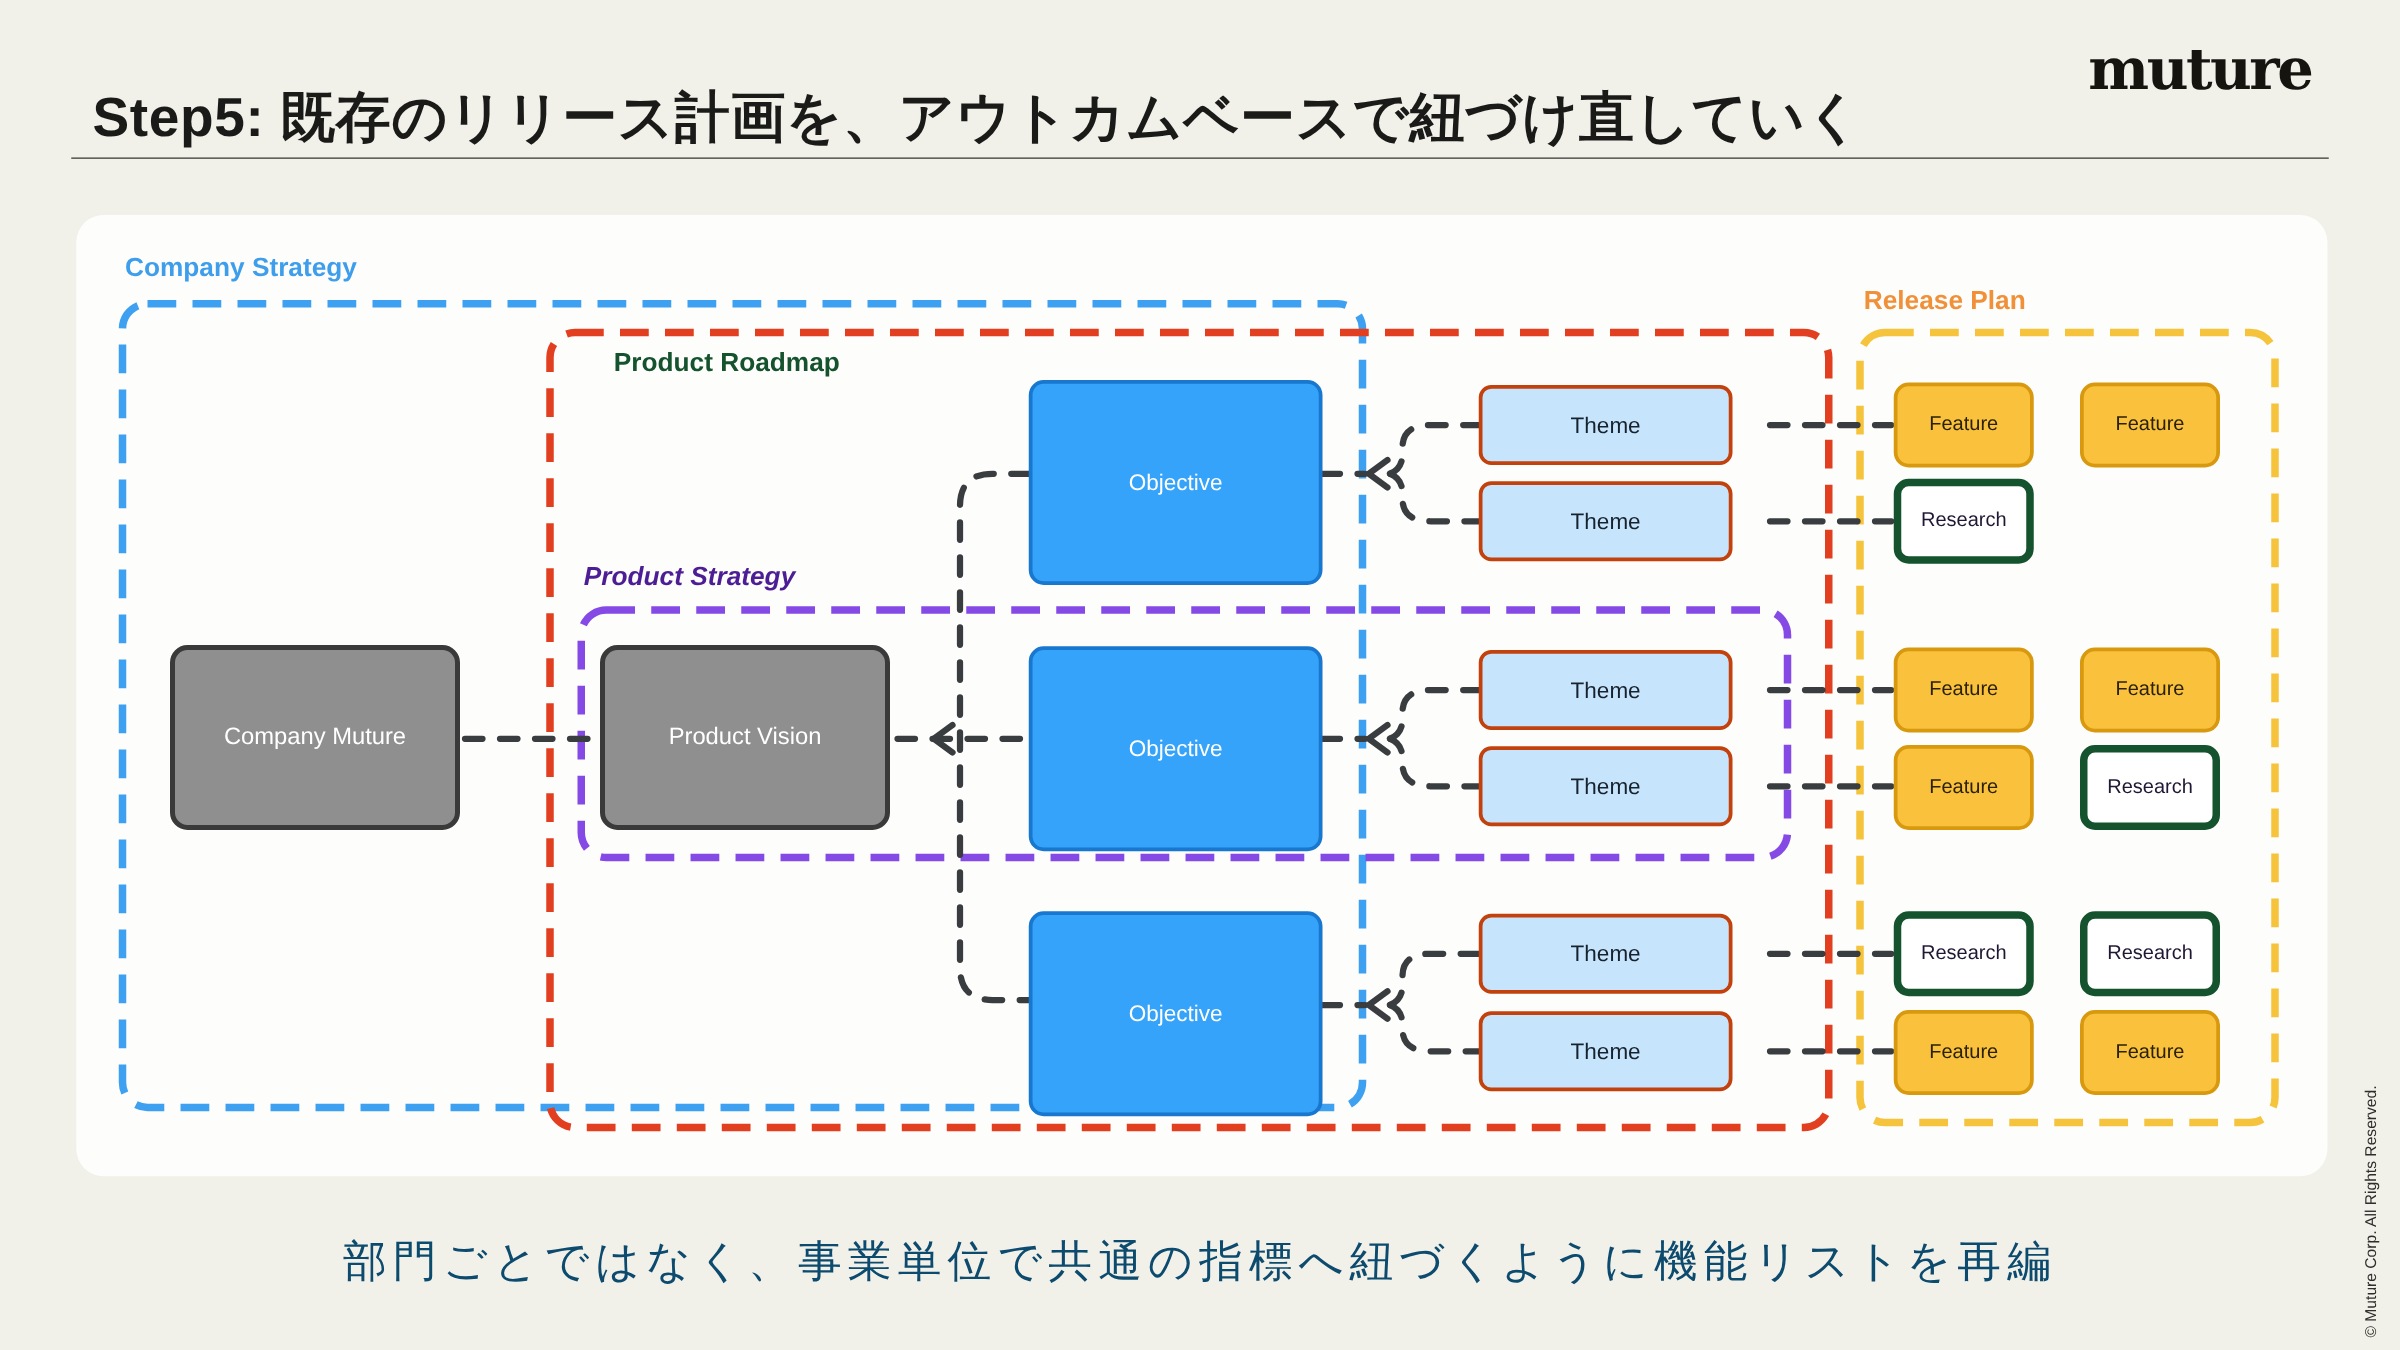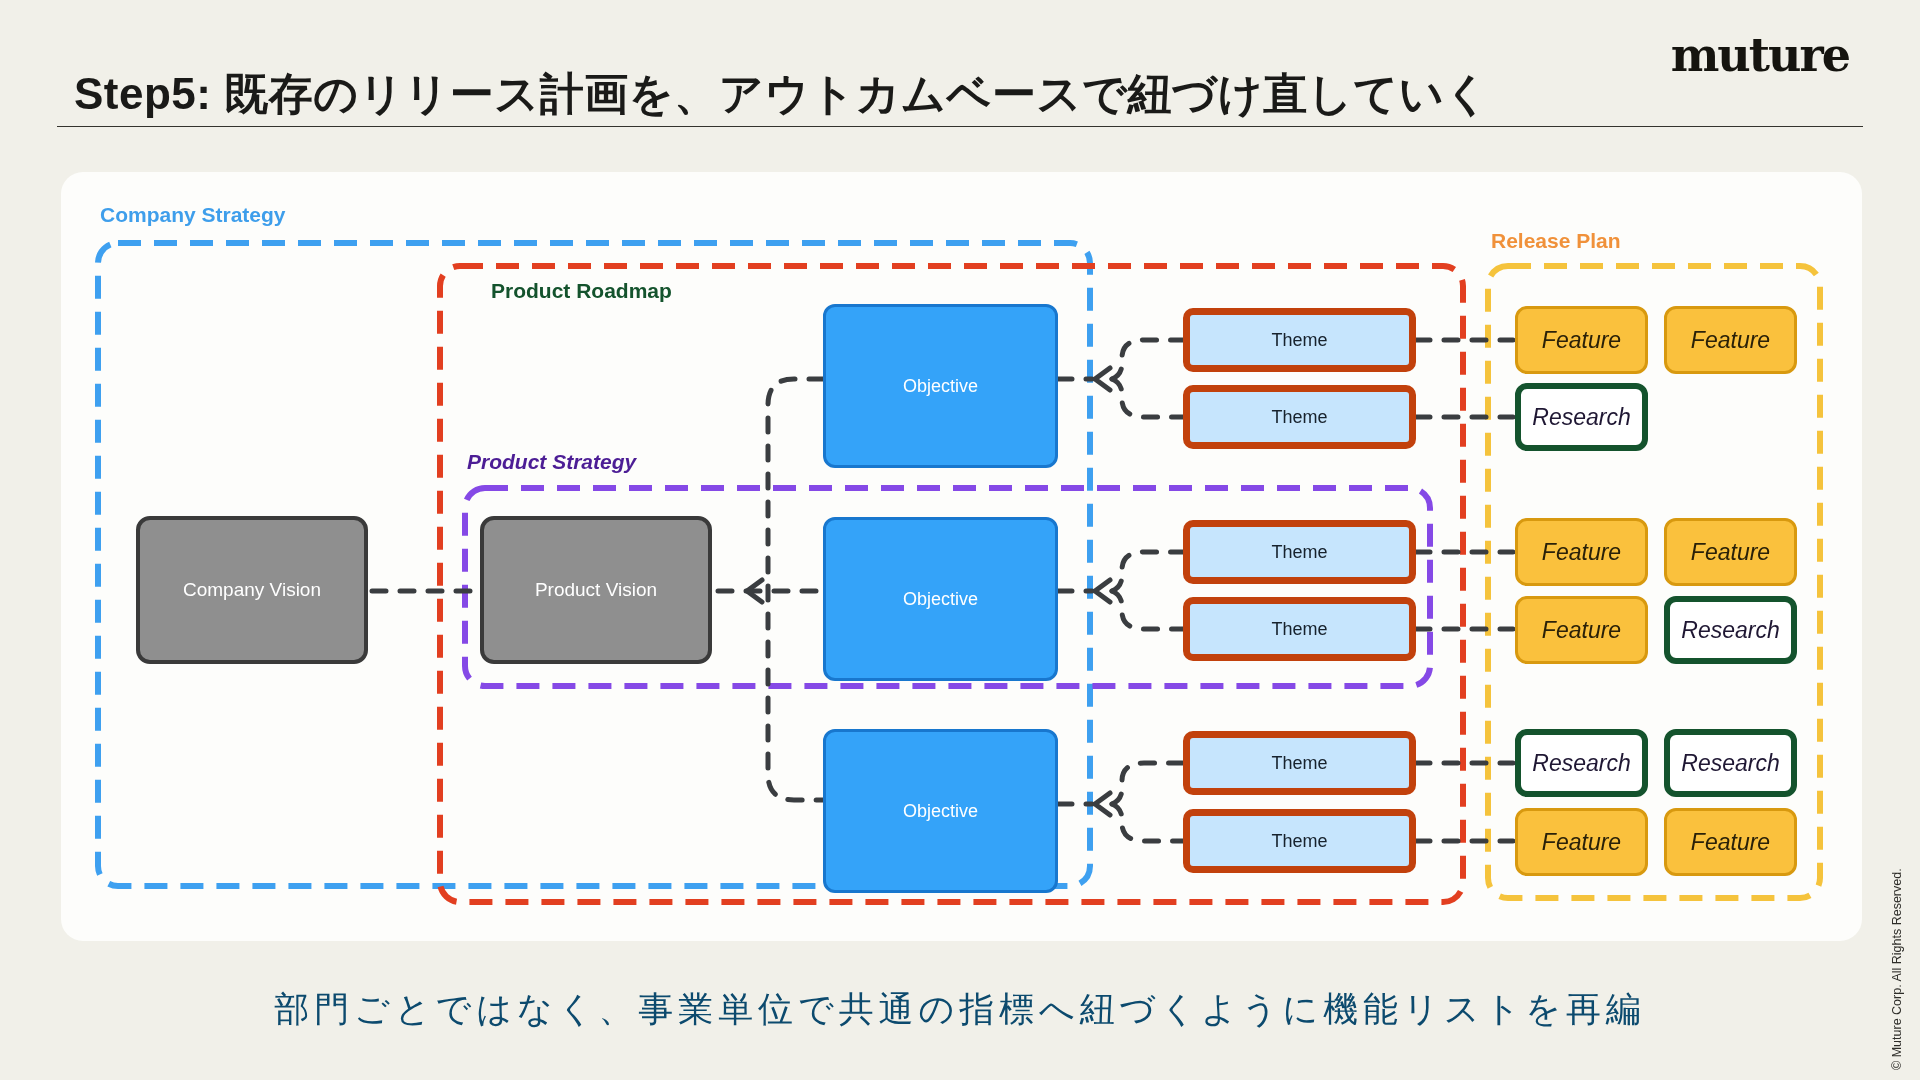--- a/index.html
+++ b/index.html
@@ -56,24 +56,24 @@
   }
   .vision{
     width:232px;height:148px;border-radius:14px;
     background:#8F8F8F;border:4px solid #3A3A3A;color:#FFFFFF;font-size:19px;
   }
   .objective{
     width:235px;height:164px;border-radius:12px;
     background:#34A3F9;border:3px solid #1877CE;color:#FFFFFF;font-size:18px;
   }
   .theme{
-    width:233px;height:64px;border-radius:10px;
-    background:#C6E5FD;border:7px solid #c2410c;color:#17222D;font-size:18px;
-  }
-  .cell{width:133px;height:68px;border-radius:12px;font-size:23px;font-style:italic;}
+    width:203px;height:64px;border-radius:10px;
+    background:#C6E5FD;border:3px solid #c2410c;color:#17222D;font-size:18px;
+  }
+  .cell{width:112px;height:68px;border-radius:12px;font-size:16px;}
   .feature{background:#FAC13D;border:3px solid #D8990F;color:#2A2108;}
   .research{background:#ffffff;border:6px solid #14532d;color:#1F1733;text-align:right;}
   
   .caption{
     position:absolute;left:0;top:986px;width:1920px;
     text-align:center;font-size:35px;letter-spacing:0.14em;
     color:#0c4a6e;white-space:nowrap;
   }
   .copyright{
     position:absolute;left:1890px;top:1070px;
@@ -124,21 +124,21 @@
   <path class="arrow" d="M 1110 580 L 1095 591 L 1110 602"></path>
   <path class="arrow" d="M 1110 793 L 1095 804 L 1110 815"></path>
 </svg>
 
 <div class="region-label lbl-company">Company Strategy</div>
 <div class="region-label lbl-roadmap">Product Roadmap</div>
 <div class="region-label lbl-strategy">Product Strategy</div>
 <div class="region-label lbl-release">Release Plan</div>
 
 <div class="node vision" style="left:136px;top:516px;">
-  <span>Company Vision</span>
+  <span>Company Muture</span>
 </div>
 <div class="node vision" style="left:480px;top:516px;">
   <span>Product Vision</span>
 </div>
 
 <div class="node objective" style="left:823px;top:304px;">
   <span>Objective</span>
 </div>
 <div class="node objective" style="left:823px;top:517px;">
   <span>Objective</span>

